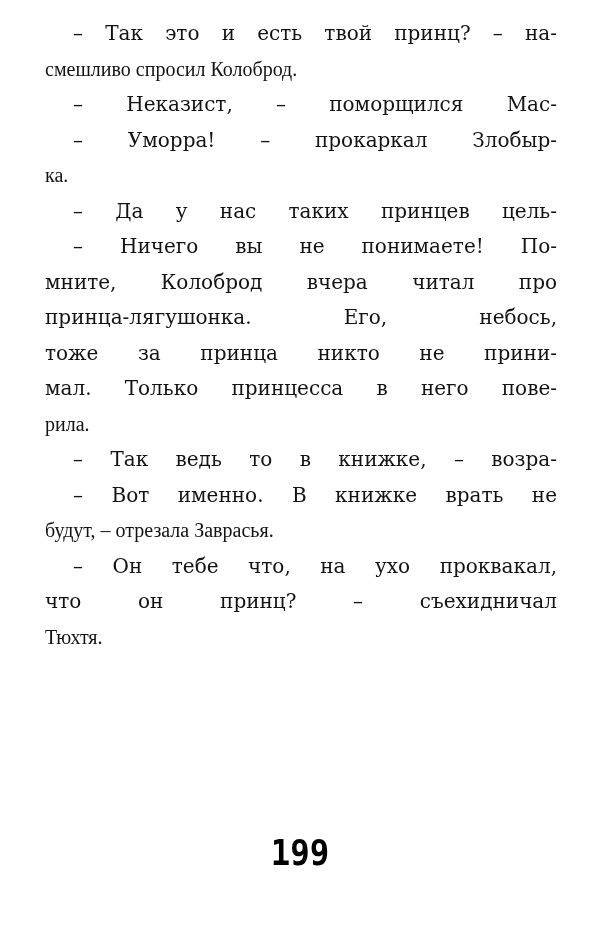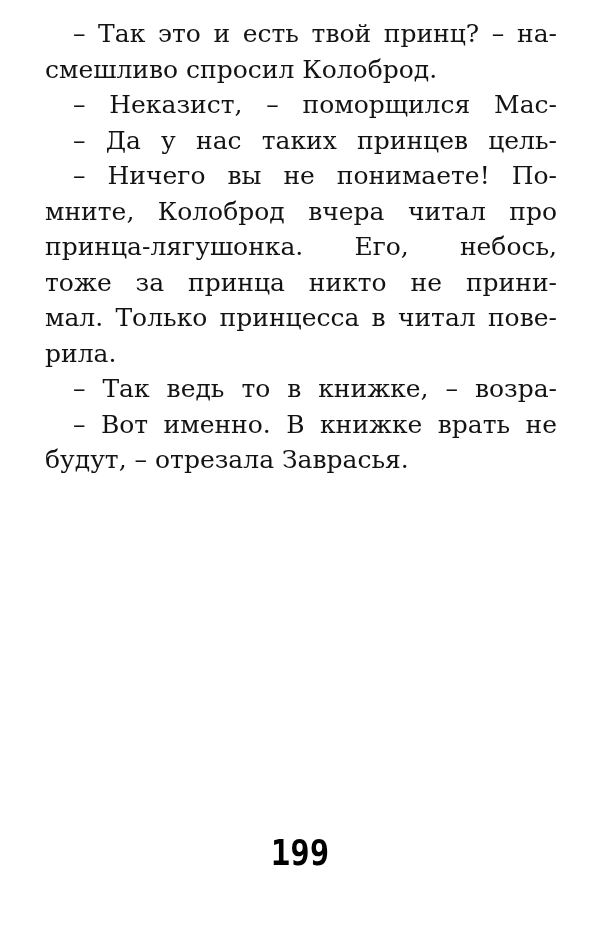--- a/index.html
+++ b/index.html
@@ -14,39 +14,40 @@
     background: #ffffff;
     overflow: hidden;
   }
   .text-block {
     position: absolute;
     left: 45px;
     top: 16px;
     width: 512px;
     color: #131313;
     font-family: "DejaVu Serif", "Liberation Serif", serif;
-    font-size: 25px;
+    font-size: 20px;
     line-height: 35.5px;
     font-weight: 500;
   }
   .para {
     margin: 0;
     padding: 0;
   }
   .line {
     text-align: justify;
     text-align-last: justify;
     -moz-text-align-last: justify;
   }
   .line.first {
     text-indent: 28px;
   }
   .line.last {
     text-align: left;
     text-align-last: left;
+    font-family: Liberation Serif, serif;
     -moz-text-align-last: left;
   }
   .folio {
     position: absolute;
     top: 835px;
     left: 0;
     width: 100%;
     text-align: center;
     font-family: "DejaVu Sans Mono", monospace;
     font-weight: bold;
@@ -63,32 +64,41 @@
 <div class="page">
   <div class="text-block" id="text-block">
       <div class="para">
         <div class="line first">– Так это и есть твой принц? – на-</div>
         <div class="line last">смешливо спросил Колоброд.</div>
       </div>
       <div class="para">
         <div class="line first">– Неказист, – поморщился Мас-</div>
       </div>
       <div class="para">
+        <div class="line first">– Уморра! – прокаркал Злобыр-</div>
+        <div class="line last">ка.</div>
+      </div>
+      <div class="para">
         <div class="line first">– Да у нас таких принцев цель-</div>
       </div>
       <div class="para">
         <div class="line first">– Ничего вы не понимаете! По-</div>
         <div class="line">мните, Колоброд вчера читал про</div>
         <div class="line">принца-лягушонка. Его, небось,</div>
         <div class="line">тоже за принца никто не прини-</div>
-        <div class="line">мал. Только принцесса в читал пове-</div>
+        <div class="line">мал. Только принцесса в него пове-</div>
         <div class="line last">рила.</div>
       </div>
       <div class="para">
         <div class="line first">– Так ведь то в книжке, – возра-</div>
       </div>
       <div class="para">
         <div class="line first">– Вот именно. В книжке врать не</div>
         <div class="line last">будут, – отрезала Заврасья.</div>
       </div>
+      <div class="para">
+        <div class="line first">– Он тебе что, на ухо проквакал,</div>
+        <div class="line">что он принц? – съехидничал</div>
+        <div class="line last">Тюхтя.</div>
+      </div>
     </div>
   <div class="folio">199</div>
 </div>
 
 </body></html>

